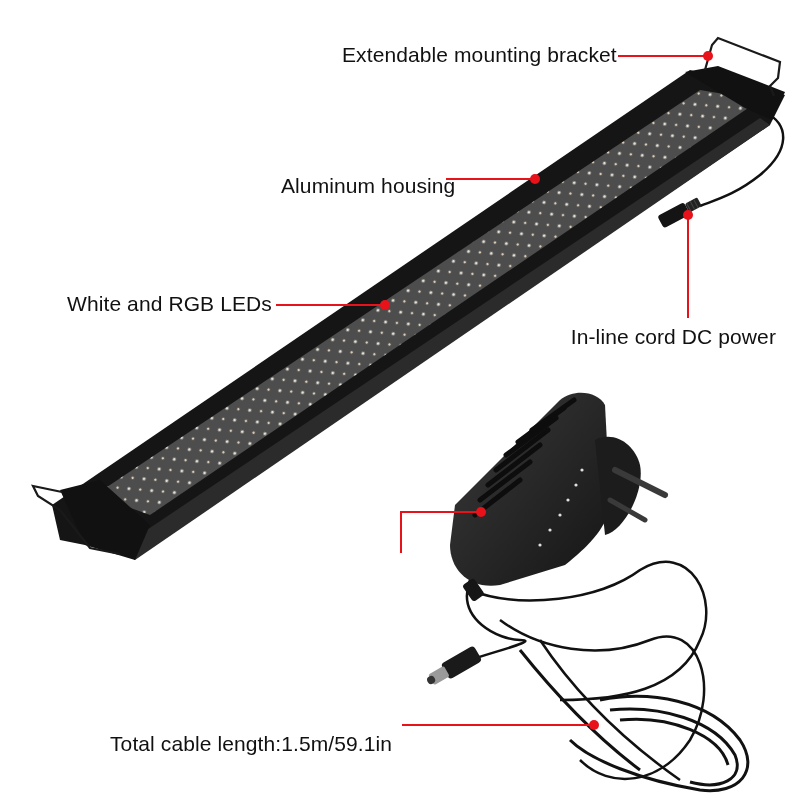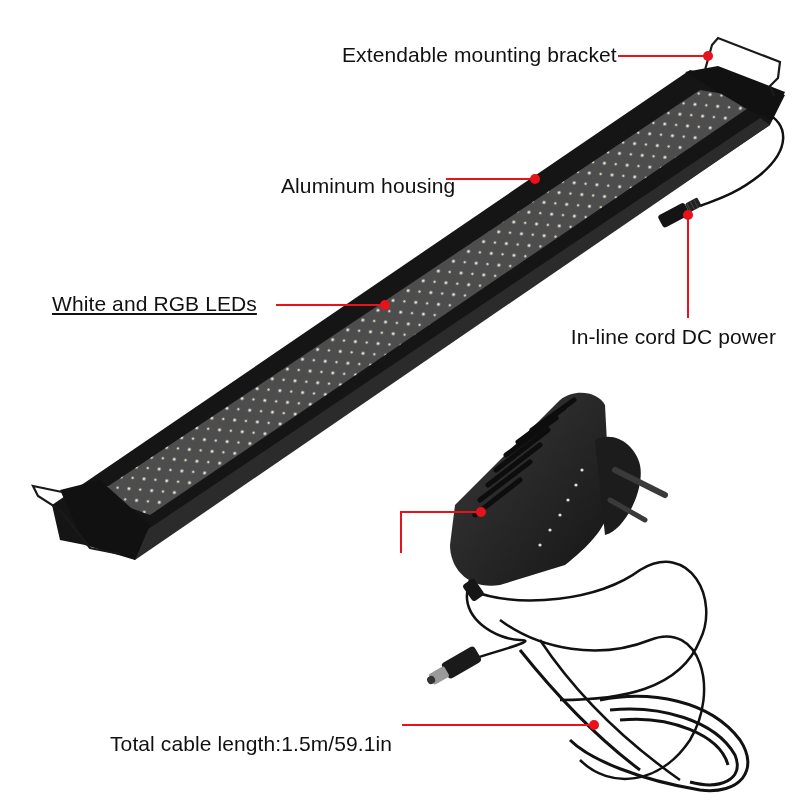--- a/index.html
+++ b/index.html
@@ -106,21 +106,21 @@
   </svg>
 
   <div class="label" style="left:342px;top:45px;">Extendable mounting bracket</div>
   <div class="leader" style="left:618px;top:55px;width:90px;height:2px;"></div>
   <div class="dot" style="left:708px;top:56px;"></div>
 
   <div class="label" style="left:269px;top:176px;margin-left:12px;">Aluminum housing</div>
   <div class="leader" style="left:446px;top:178px;width:90px;height:2px;"></div>
   <div class="dot" style="left:535px;top:179px;"></div>
 
-  <div class="label" style="left:52px;top:294px;text-decoration:underline;">White and RGB LEDs</div>
+  <div class="label" style="left:67px;top:294px;">White and RGB LEDs</div>
   <div class="leader" style="left:276px;top:304px;width:108px;height:2px;"></div>
   <div class="dot" style="left:385px;top:305px;"></div>
 
   <div class="dot" style="left:688px;top:215px;"></div>
   <div class="leader" style="left:687px;top:216px;width:2px;height:102px;"></div>
   <div class="label right" style="right:24px;top:327px;">
     <div style="text-align:right;margin-left:12px;">In-line cord DC power</div>
   </div>
 
   <div class="dot" style="left:481px;top:512px;"></div>

